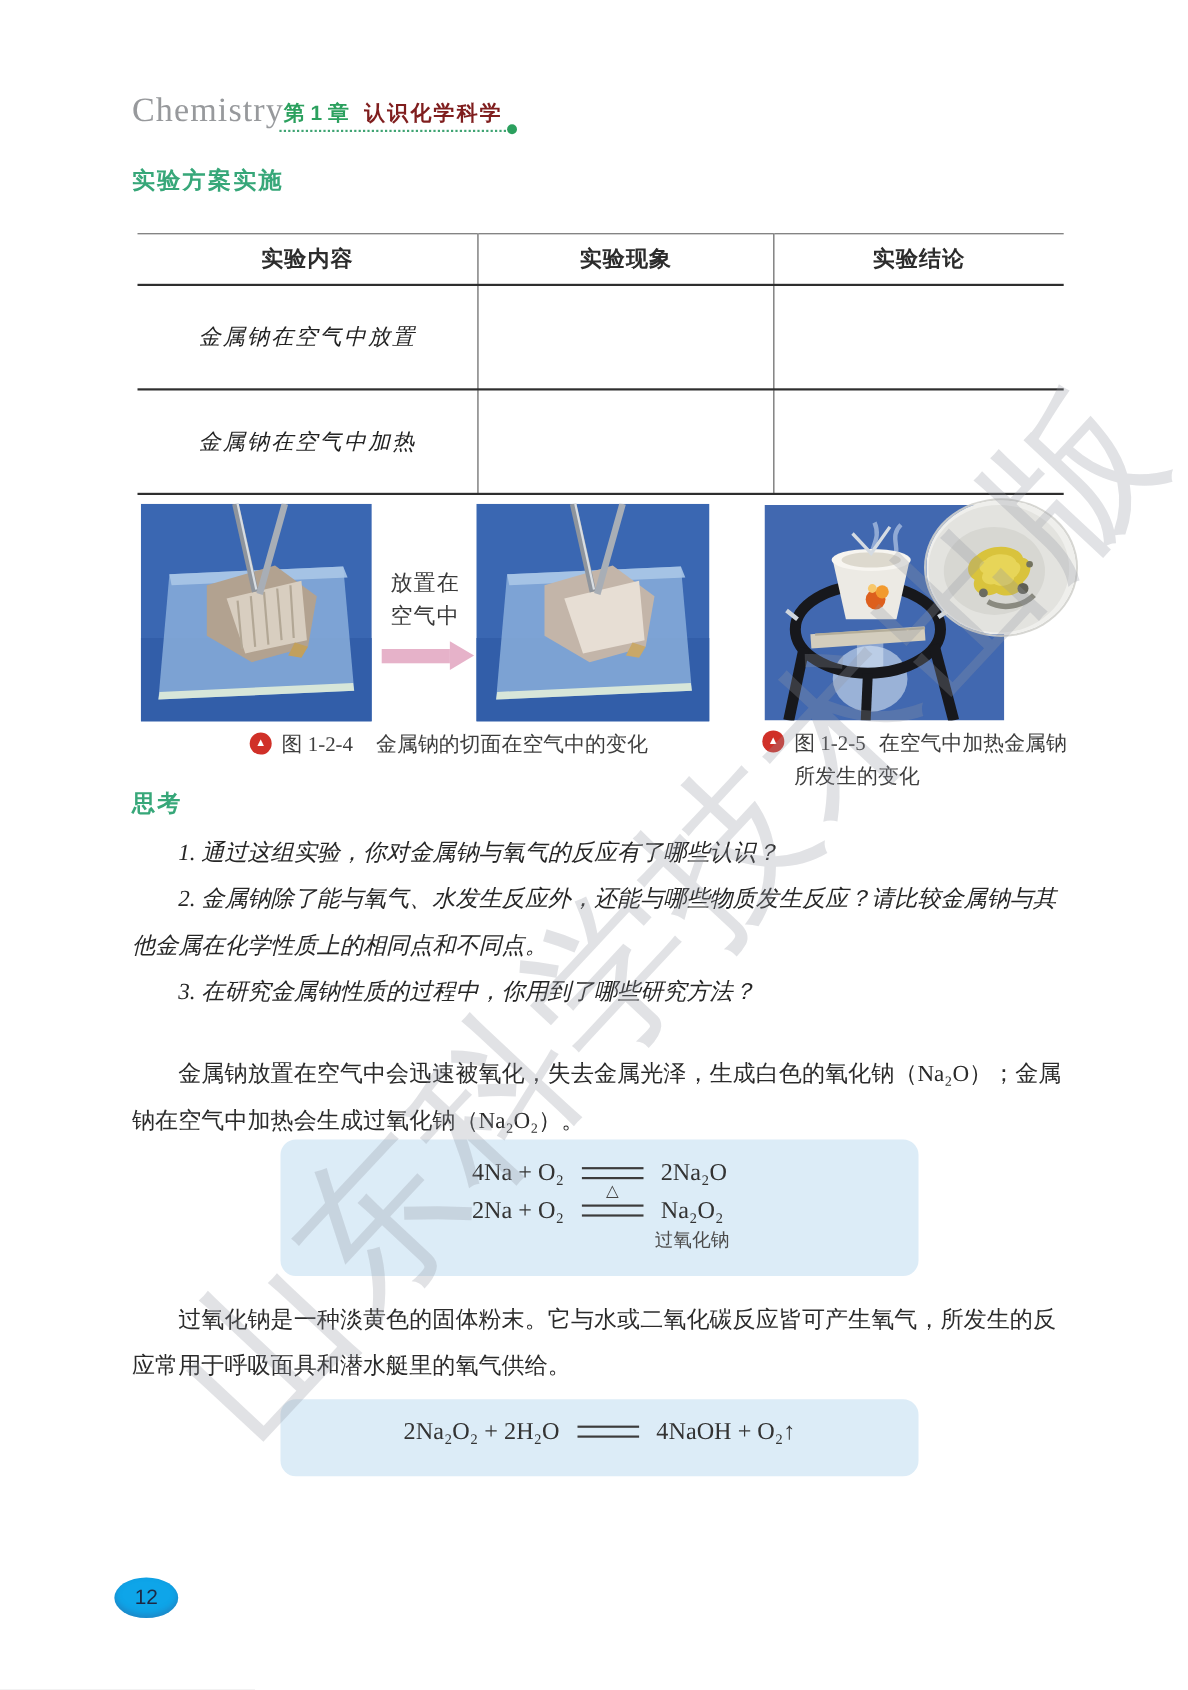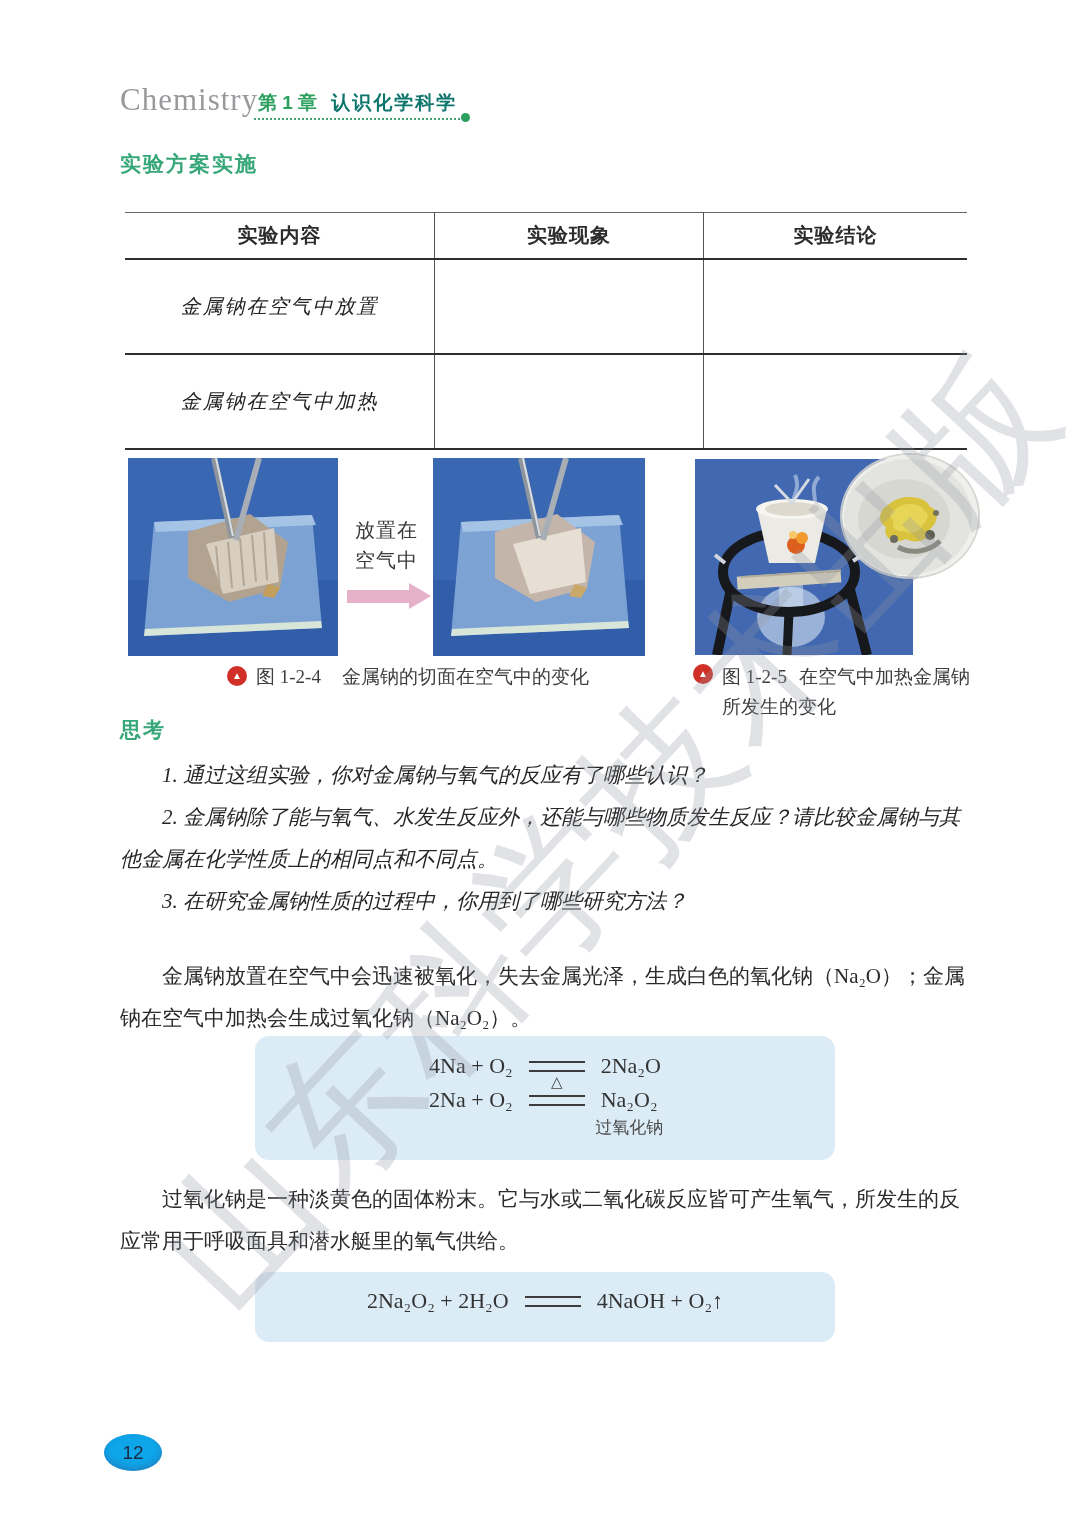--- a/index.html
+++ b/index.html
@@ -11,21 +11,21 @@
              font-size:150px;letter-spacing:4px;white-space:nowrap;
              color:rgba(148,152,162,0.28);transform:rotate(-47deg);
              font-family:"Liberation Serif",serif;z-index:30;pointer-events:none;}
 
   
   .logo{position:absolute;left:120px;top:82px;font-size:31px;color:#97999c;
         font-family:"Liberation Serif",serif;letter-spacing:1px;}
   .chapter-block{position:absolute;left:258px;top:90px;font-family:"Liberation Sans",sans-serif;
                  font-weight:bold;font-size:19px;}
   .chapter-num{color:#2ba05e;margin-right:14px;}
-  .chapter-title{color:#0f766e;letter-spacing:2px;}
+  .chapter-title{color:#7f1d1d;letter-spacing:2px;}
   .chapter-underline{position:absolute;left:254px;top:108px;width:210px;height:10px;
                      border-bottom:2px dotted #3fa473;}
   .chapter-dot{position:absolute;left:461px;top:113px;width:9px;height:9px;border-radius:50%;
                background:#2ba05e;}
 
   
   .sec-title{position:absolute;left:120px;font-family:"Liberation Sans",sans-serif;
              font-weight:bold;font-size:21px;color:#37a779;letter-spacing:2px;}
   .sec-plan{top:150px;}
 

